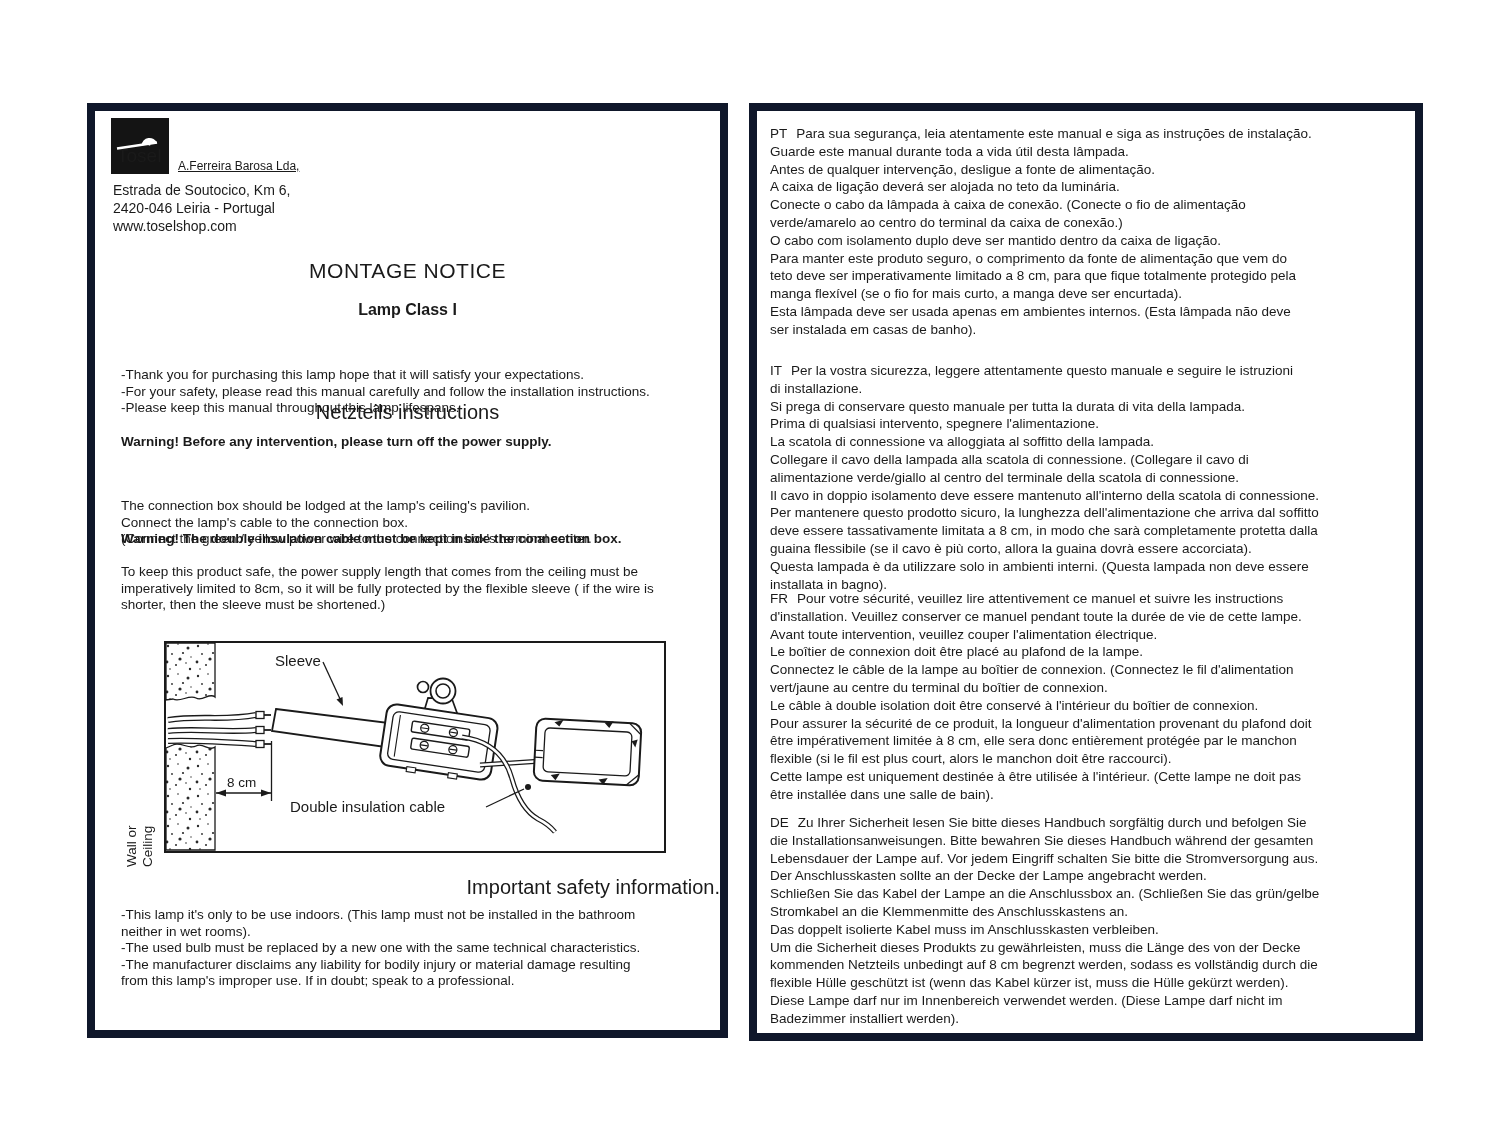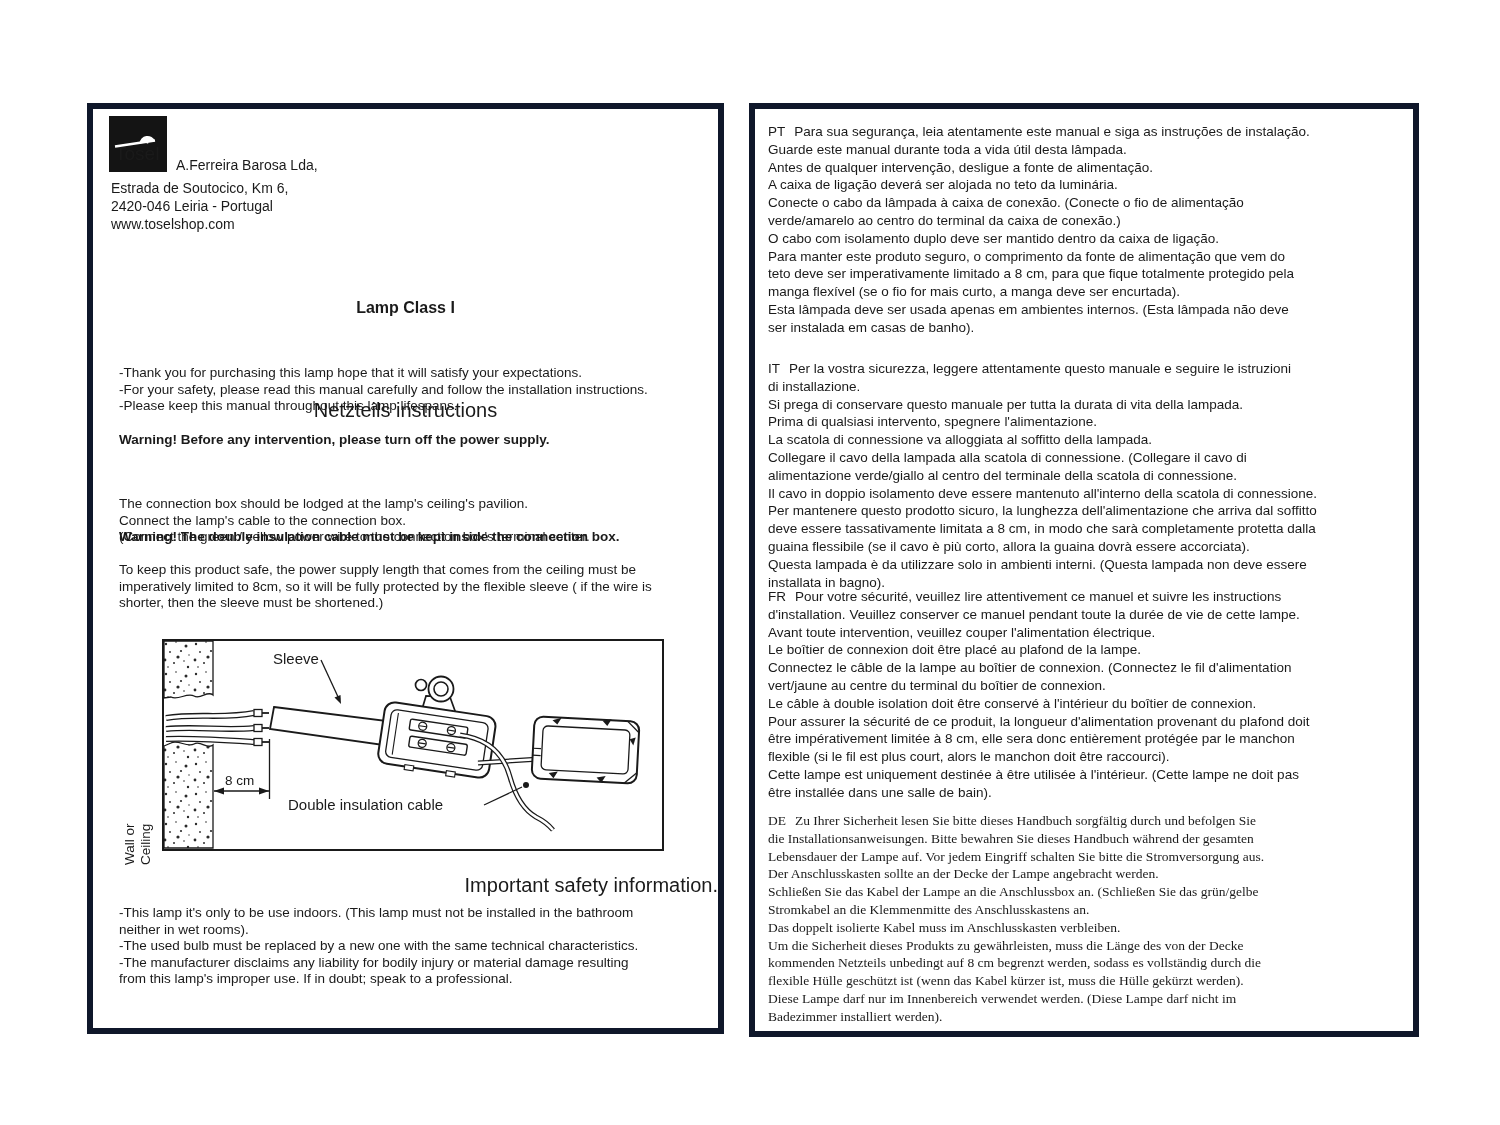--- a/index.html
+++ b/index.html
@@ -1,44 +1,44 @@
 <!DOCTYPE html>
 <html><head>
 <meta charset="utf-8">
 <style>
   html,body{margin:0;padding:0;background:#ffffff;}
   .page{position:relative;width:1500px;height:1125px;background:#fff;
         font-family:"Liberation Sans",sans-serif;color:#1a1a1a;overflow:hidden;}
-  .box{position:absolute;background:#fff;border:6px solid #0f172a;overflow:hidden;}
+  .box{position:absolute;background:#fff;border:8px solid #0f172a;overflow:hidden;}
   .box-left{left:87px;top:103px;width:625px;height:919px;}
   .box-right{left:749px;top:103px;width:658px;height:922px;}
   .abs{position:absolute;margin:0;}
   .pre{white-space:pre;}
   
   .logo{left:16px;top:7px;width:58px;height:56px;}
-  .company{left:83px;top:48px;font-size:14px;}
+  .company{left:83px;top:48px;font-size:12px;text-decoration:underline;}
   .address{left:18px;top:70px;font-size:14px;line-height:18px;}
   .doc-title{left:0;top:148px;width:100%;text-align:center;font-size:21px;letter-spacing:.5px;font-weight:normal;}
   .doc-subtitle{left:0;top:190px;width:100%;text-align:center;font-size:16px;font-weight:bold;}
   .body-text{font-size:13.5px;line-height:16.5px;}
   .intro{left:26px;top:234px;margin-top:22px;}
   .h-assembly{left:0;top:290px;width:100%;text-align:center;font-size:20px;font-weight:normal;}
   .warning1{left:26px;top:323px;font-weight:bold;}
   .para1{left:26px;top:375px;margin-top:12px;}
   .warning2{left:26px;top:420px;font-weight:bold;}
   .para2{left:26px;top:453px;}
   .diagram{left:69px;top:530px;width:502px;height:184px;}
   .wall-label{left:2px;top:693px;width:90px;height:36px;transform:rotate(-90deg);
               font-size:13.5px;line-height:16px;text-align:left;}
   .h-safety{left:0;top:765px;width:100%;text-align:right;font-size:20px;font-weight:normal;}
   .safety-text{left:26px;top:776px;margin-top:20px;}
   
   .sec{left:13px;width:638px;font-size:13.5px;line-height:17.8px;white-space:pre;}
   .sec .code{margin-right:9px;}
-  .sec-pt{top:14px;} .sec-it{top:238px;margin-top:13px;} .sec-fr{top:479px;} .sec-de{top:703px;font-family:Liberation Serif, serif;}
+  .sec-pt{top:14px;} .sec-it{top:238px;margin-top:13px;} .sec-fr{top:479px;} .sec-de{top:703px;}
   svg text{font-family:"Liberation Sans",sans-serif;fill:#1a1a1a;}
 </style>
 </head>
 <body>
 
 <div class="page">
 
   <section class="box box-left">
 
     <div class="abs logo">
@@ -49,20 +49,21 @@
         <path d="M30.5,27.5 A8,8 0 0 1 46,25.2 Z" fill="#ffffff"></path>
         <line x1="38.5" y1="27.5" x2="38" y2="24" stroke="#ffffff" stroke-width="1.6"></line>
       </svg>
     </div>
 
     <p class="abs company">A.Ferreira Barosa Lda,</p>
     <p class="abs address pre">Estrada de Soutocico, Km 6,
 2420-046 Leiria - Portugal
 www.toselshop.com</p>
 
+    <h1 class="abs doc-title">MONTAGE NOTICE</h1>
     <h2 class="abs doc-subtitle">Lamp Class I</h2>
 
     <p class="abs body-text pre intro">-Thank you for purchasing this lamp hope that it will satisfy your expectations.
 -For your safety, please read this manual carefully and follow the installation instructions.
 -Please keep this manual throughout this lamp lifespans.</p>
 
     <h3 class="abs h-assembly">Netzteils instructions</h3>
     <p class="abs body-text pre warning1">Warning! Before any intervention, please turn off the power supply.</p>
     <p class="abs body-text pre para1">The connection box should be lodged at the lamp's ceiling's pavilion.
 Connect the lamp's cable to the connection box.

